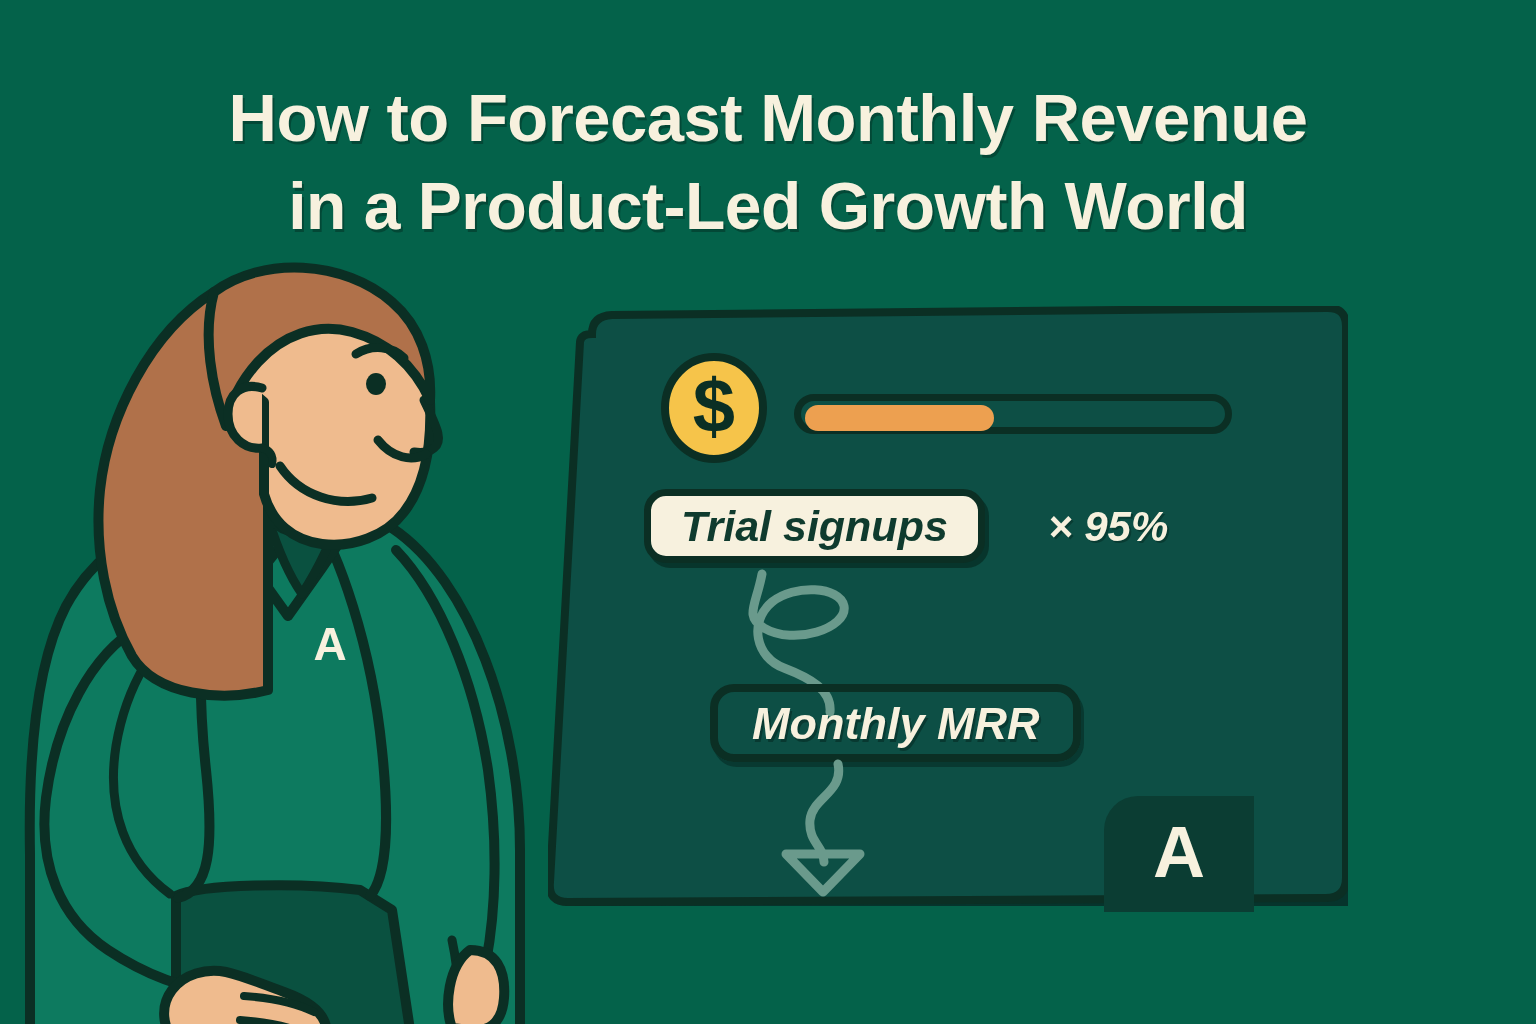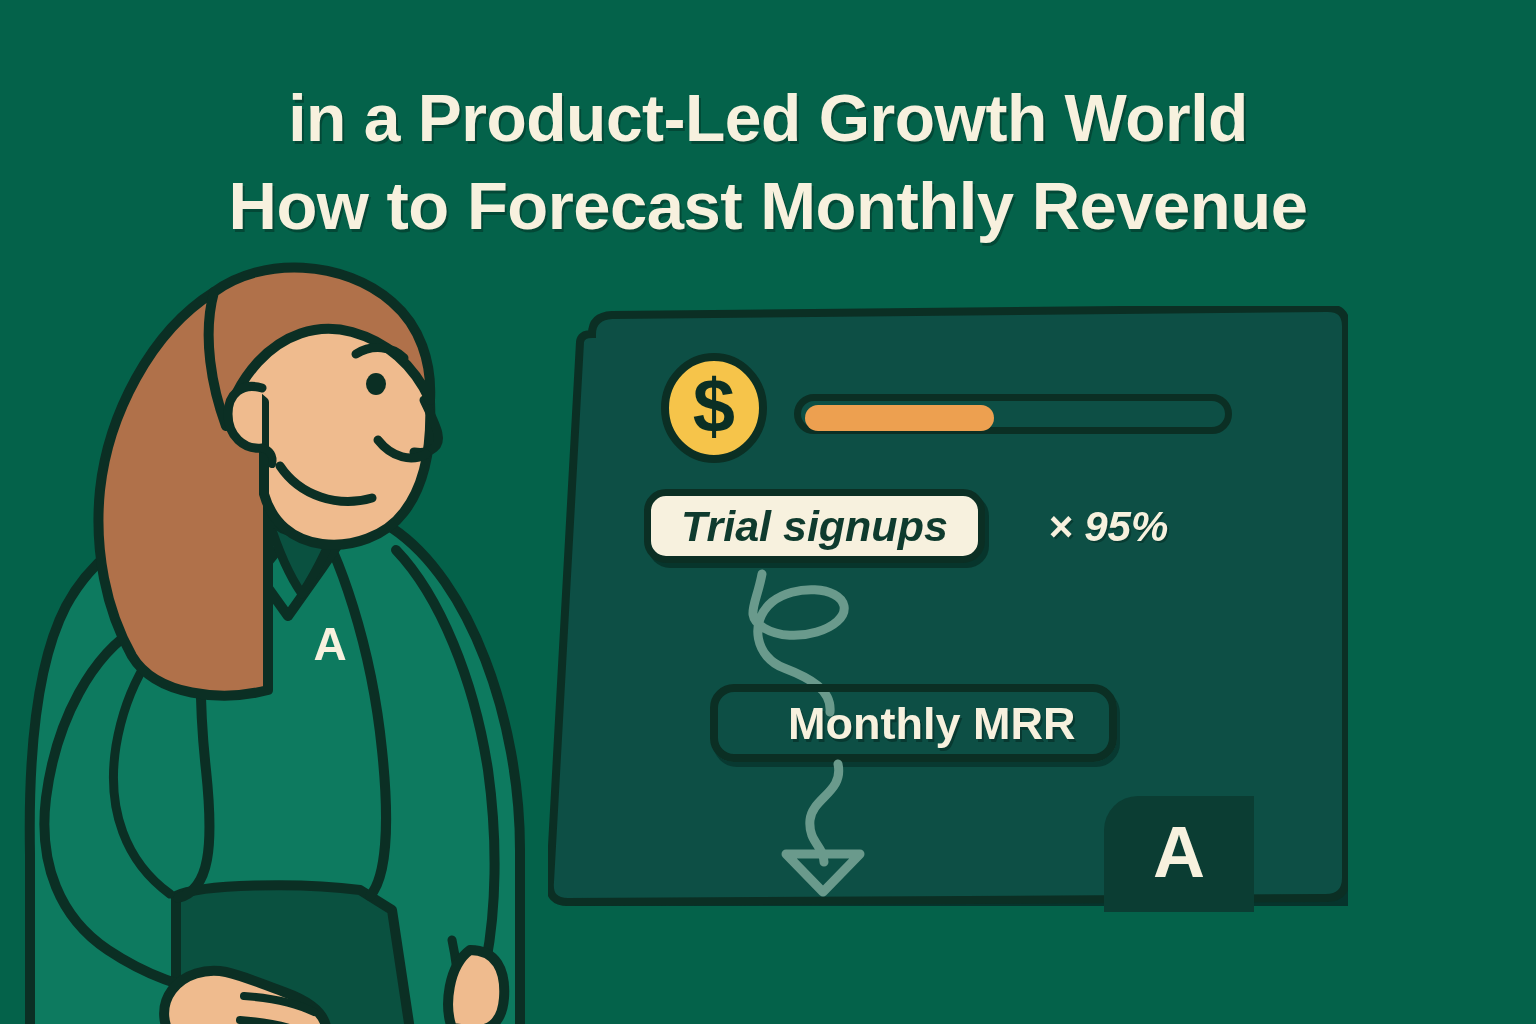--- a/index.html
+++ b/index.html
@@ -124,25 +124,25 @@
     display: flex; align-items: center; justify-content: center;
     background: transparent;
     border: 8px solid #0b2f24;
     border-radius: 24px;
     box-sizing: border-box;
     box-shadow: 3px 5px 0 rgba(3,32,24,0.45);
   }
   .pill-mrr span {
     color: #f7f1de;
     font-weight: bold;
+    font-style: italic;
     font-size: 45px;
     line-height: 1;
     white-space: nowrap;
     text-shadow: 2px 3px 0 rgba(3,32,24,0.45);
-    margin-left: 36px;
   }
 
   
   .connector { position: absolute; left: 0; top: 0; pointer-events: none; }
 
   
   .logo-badge {
     position: absolute;
     left: 556px; top: 490px;
     width: 150px; height: 116px;
@@ -166,22 +166,22 @@
     width: 640px; height: 780px;
     z-index: 30;
   }
 </style>
 </head>
 <body>
 
 <div id="stage">
 
   <div class="title-block">
+    <span class="title-line l1">How to Forecast Monthly Revenue</span>
     <span class="title-line l2">in a Product-Led Growth World</span>
-    <span class="title-line l1">How to Forecast Monthly Revenue</span>
   </div>
 
   <div class="card-wrap">
 
     <svg class="card-svg" width="800" height="600" viewBox="0 0 800 600">
 
       <path d="M44 28 Q44 10 64 9 L778 2 Q798 1 798 20 L798 572 Q798 592 778 592 L20 596 Q0 596 2 576 L32 36 Q33 28 44 28 Z" fill="#06342c" transform="translate(14,12)"></path>
 
       <path d="M44 28 Q44 10 64 9 L778 2 Q798 1 798 20 L798 572 Q798 592 778 592 L20 596 Q0 596 2 576 L32 36 Q33 28 44 28 Z" fill="#0d4f45" stroke="#0b2f24" stroke-width="8"></path>
     </svg>

